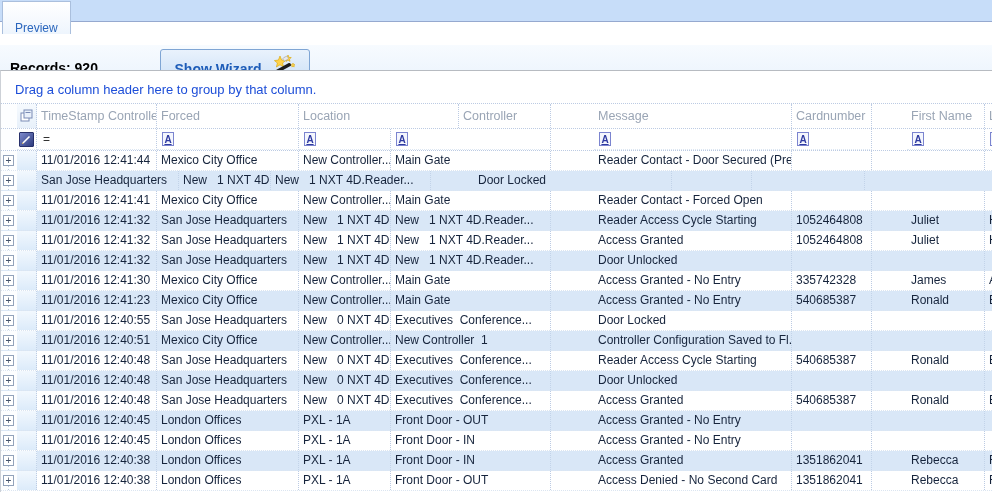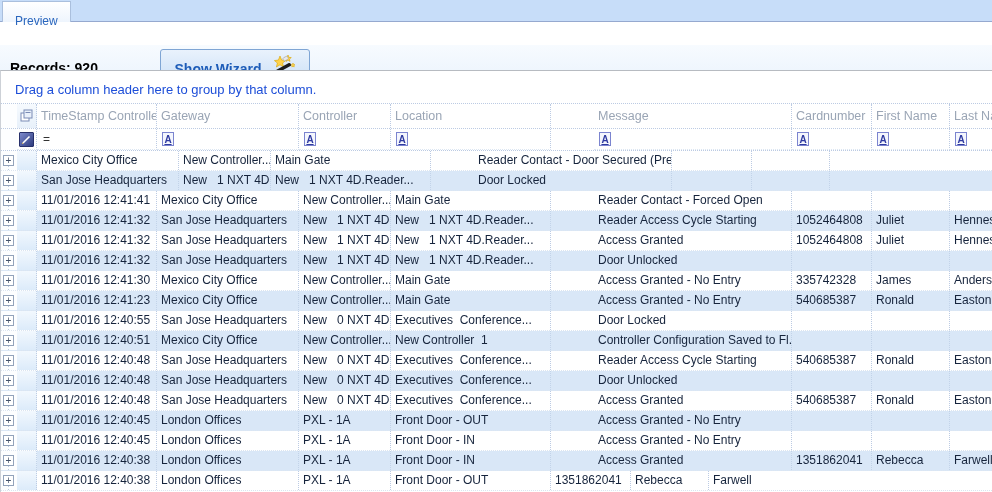--- a/index.html
+++ b/index.html
@@ -3,21 +3,21 @@
 <meta charset="utf-8">
 <style>
   * { margin:0; padding:0; box-sizing:border-box; }
   html,body { width:992px; height:492px; overflow:hidden;
     font-family:"Liberation Sans", sans-serif; background:#fff; }
   #app { position:relative; width:992px; height:492px; background:#fff; }
 
   
   .tabstrip { position:absolute; left:0; top:0; width:992px; height:22px;
     background:#c7ddf9; border-bottom:1px solid #96a9cf; }
-  .tab { position:absolute; left:2px; top:1px; height:21px; padding:9px 12px;
+  .tab { position:absolute; left:2px; top:1px; height:21px; padding:16px 12px;
     background:linear-gradient(#ffffff,#eef5fd); border:1px solid #aabfdd; border-bottom:none;
     color:#2a66bd; font-size:12px; line-height:20px; }
 
   
   .toolbar { position:absolute; left:0; top:22px; width:992px; height:48px;
     background:linear-gradient(#f7fbff,#e8f1fc); border-bottom:1px solid #c2c6cc;margin-top:23px; }
   .records { position:absolute; left:10px; top:15px; font-size:14px; font-weight:bold; color:#000; }
   .wizard-btn { position:absolute; left:160px; top:4px; width:150px; height:40px;
     background:linear-gradient(#e9f2fc,#c6dcf6); border:1px solid #7fa5d4; border-radius:3px;
     display:flex; align-items:center; justify-content:center; gap:8px; cursor:default; }
@@ -34,21 +34,21 @@
   .gutter { width:16px; flex:0 0 16px; position:relative; background:#fdfeff; }
   .cell { border-right:1px dotted #bccbe3; padding:0 4px; overflow:hidden;
     white-space:pre; font-size:12px; }
   .ind { width:20px; flex:0 0 20px; padding:0; }
   .c0 { width:120px; flex:0 0 120px; }
   .c1 { width:142px; flex:0 0 142px; }
   .c2 { width:92px;  flex:0 0 92px; }
   .c3 { width:160px; flex:0 0 160px; }
   .c4 { width:198px; flex:0 0 198px;margin-left:43px; }
   .c5 { width:80px;  flex:0 0 80px; }
-  .c6 { width:78px;  flex:0 0 78px; }
+  .c6 { width:78px;  flex:0 0 78px;margin-left:35px; }
   .c7 { width:86px;  flex:0 0 86px; border-right:none; }
 
   .hrow { height:26px; border-top:1px dotted #bccbe3; border-bottom:1px dotted #bccbe3; }
   .hrow .cell { line-height:25px; color:#9aa5b5; font-size:12.5px; background:#fff; }
   .hrow .ind { display:flex; align-items:center; justify-content:center;
     background:linear-gradient(#f6fafe,#e7f0fa); }
 
   .frow { height:22px; border-bottom:1px dotted #bccbe3; }
   .frow .cell { line-height:21px; display:flex; align-items:center; gap:4px;
     border-bottom:1px dotted #dce6f2; }
@@ -105,23 +105,23 @@
       <div class="grow hrow">
         <div class="gutter"></div>
         <div class="cell ind">
           <svg width="14" height="14" viewBox="0 0 14 14">
             <rect x="1" y="4" width="8" height="8" fill="#fff" stroke="#7a8bb5"></rect>
             <rect x="4" y="1" width="8" height="8" fill="#e9f0fa" stroke="#7a8bb5"></rect>
             <line x1="5.5" y1="3.5" x2="10.5" y2="3.5" stroke="#7a8bb5"></line>
           </svg>
         </div>
       <div class="cell c0">TimeStamp Controller</div>
-          <div class="cell c1">Gateway</div>
+          <div class="cell c1">Forced</div>
+          <div class="cell c3">Location</div>
           <div class="cell c2">Controller</div>
-          <div class="cell c3">Location</div>
           <div class="cell c4">Message</div>
           <div class="cell c5">Cardnumber</div>
           <div class="cell c6">First Name</div>
           <div class="cell c7">Last Name</div>
         </div>
       <div class="grow frow">
         <div class="gutter"></div>
         <div class="cell ind">
           <span class="pencil-box">
             <svg width="11" height="11" viewBox="0 0 11 11">
@@ -139,20 +139,21 @@
           <div class="cell c6"><span class="filter-a">A</span></div>
           <div class="cell c7"><span class="filter-a">A</span></div>
         </div>
       <div>
           <div class="grow row">
             <div class="gutter">
               <span class="expand">+</span>
               <span class="tree-line"></span>
             </div>
             <div class="cell ind"></div>
+            <div class="cell c0">11/01/2016 12:41:44</div>
             <div class="cell c1">Mexico City Office</div>
             <div class="cell c2">New Controller...</div>
             <div class="cell c3">Main Gate</div>
             <div class="cell c4">Reader Contact - Door Secured (Pre...</div>
             <div class="cell c5"></div>
             <div class="cell c6"></div>
             <div class="cell c7"></div>
           </div>
           <div class="grow row alt">
             <div class="gutter">
@@ -381,20 +382,21 @@
           <div class="grow row">
             <div class="gutter">
               <span class="expand">+</span>
               <span class="tree-line"></span>
             </div>
             <div class="cell ind"></div>
             <div class="cell c0">11/01/2016 12:40:38</div>
             <div class="cell c1">London Offices</div>
             <div class="cell c2">PXL - 1A</div>
             <div class="cell c3">Front Door - OUT</div>
+            <div class="cell c4">Access Denied - No Second Card</div>
             <div class="cell c5">1351862041</div>
             <div class="cell c6">Rebecca</div>
             <div class="cell c7">Farwell</div>
           </div>
         </div>
     </div>
   </div>
 
 </div>
 

